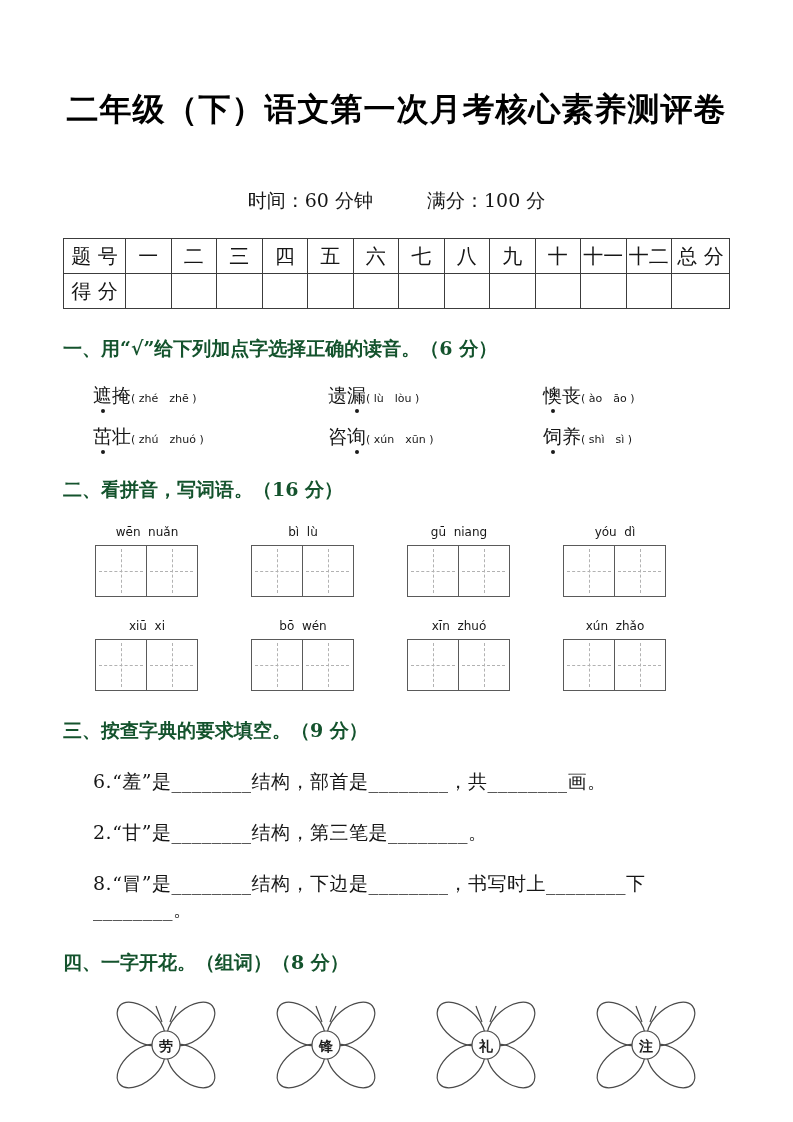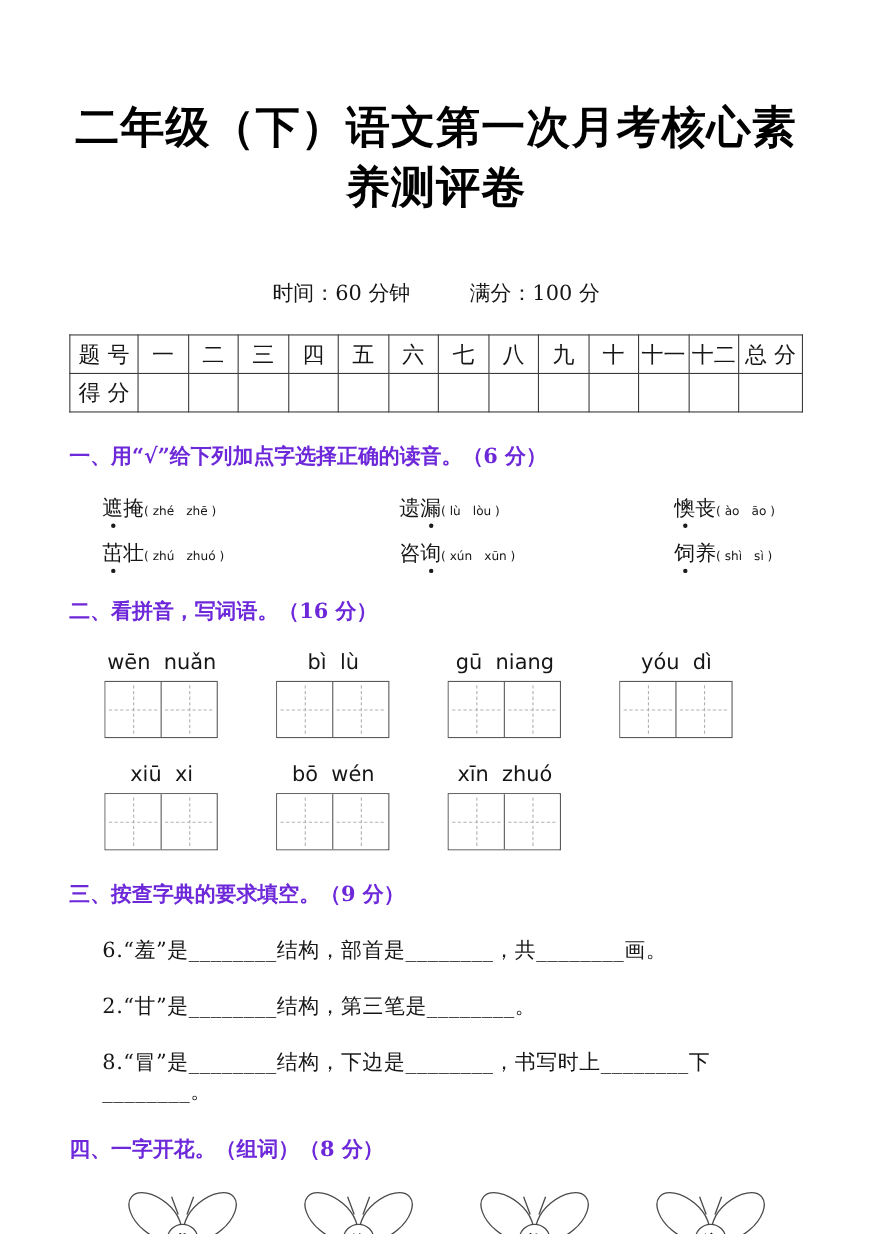--- a/index.html
+++ b/index.html
@@ -4,52 +4,52 @@
 <style>
   * { margin:0; padding:0; box-sizing:border-box; }
   html,body { background:#ffffff; }
   body {
     width:793px; height:1122px;
     font-family:"DejaVu Serif","Liberation Serif",serif;
     color:#161616; overflow:hidden;
   }
   .page { padding:88px 63px 0 63px; }
 
-  .title { text-align:center; font-size:40px; font-weight:900; letter-spacing:1px; color:#000; }
+  .title { text-align:center; font-size:32px; font-weight:900; letter-spacing:1px; color:#000; }
 
   .meta { text-align:center; margin-top:56px; font-size:19px; }
   .meta span + span { margin-left:48px;text-align:right; }
 
   table.score-table {
     width:100%; border-collapse:collapse; table-layout:fixed;
     margin-top:24px; font-size:20px;
   }
   table.score-table td { border:1px solid #3c3c3c; height:35px; text-align:center; overflow:hidden; white-space:nowrap; }
   td.col-first { width:62px; }
   td.col-last  { width:58px; }
 
-  .heading { font-size:19px; font-weight:bold; margin-top:27px; color:#6d28d9; }
-
-  .word-row { display:flex; padding-left:30px; margin-top:21px; font-size:19px;gap:35px; }
+  .heading { font-size:19px; font-weight:bold; margin-top:27px; color:#14532d; }
+
+  .word-row { display:flex; padding-left:30px; margin-top:21px; font-size:19px; }
   .word-row.second { margin-top:15px; }
   .word-item { display:flex; align-items:baseline; }
   .word-item.w1 { width:235px; }
   .word-item.w2 { width:215px; }
   .py { font-family:"DejaVu Sans","Liberation Sans",sans-serif; font-size:11px; white-space:pre; }
   .dotted { position:relative; }
   .dotted::after {
     content:""; position:absolute; left:50%; transform:translateX(-50%);
     bottom:-7px; width:4px; height:4px; border-radius:50%; background:#1b1b1b;
   }
 
   .grid-row { display:flex; padding-left:32px; gap:52px; margin-top:22px; }
   .grid-group { width:104px; }
   .py-label {
     text-align:center; font-family:"DejaVu Sans","Liberation Sans",sans-serif;
-    font-size:19px; margin-bottom:6px; white-space:pre;
+    font-size:12px; margin-bottom:6px; white-space:pre;
   }
   .writing-grid { display:flex; border:1.5px solid #5a5a5a; width:103px; }
   .wcell { width:50px; height:50px; position:relative; background:#fff; }
   .wcell + .wcell { border-left:1.5px solid #5a5a5a; }
   .wcell::before { content:""; position:absolute; top:3px; bottom:3px; left:50%; border-left:1px dashed #b2b2b2; }
   .wcell::after  { content:""; position:absolute; left:3px; right:3px; top:50%; border-top:1px dashed #b2b2b2; }
 
   .fill-line { padding-left:30px; margin-top:25px; font-size:19px; letter-spacing:0.5px; }
 
   .flower-row { display:flex; padding-left:42px; gap:38px; margin-top:14px; }
@@ -183,20 +183,27 @@
           <div class="wcell"></div>
         </div>
       </div>
       <div class="grid-group">
         <div class="py-label">xīn  zhuó</div>
         <div class="writing-grid">
           <div class="wcell"></div>
           <div class="wcell"></div>
         </div>
       </div>
+      <div class="grid-group">
+        <div class="py-label">xún  zhǎo</div>
+        <div class="writing-grid">
+          <div class="wcell"></div>
+          <div class="wcell"></div>
+        </div>
+      </div>
     </div>
   </div>
 
   <div>
     <div class="heading">三、按查字典的要求填空。（9 分）</div>
     <div class="fill-line">6.“羞”是________结构，部首是________，共________画。</div>
     <div class="fill-line">2.“甘”是________结构，第三笔是________。</div>
     <div class="fill-line">8.“冒”是________结构，下边是________，书写时上________下________。</div>
   </div>
 

